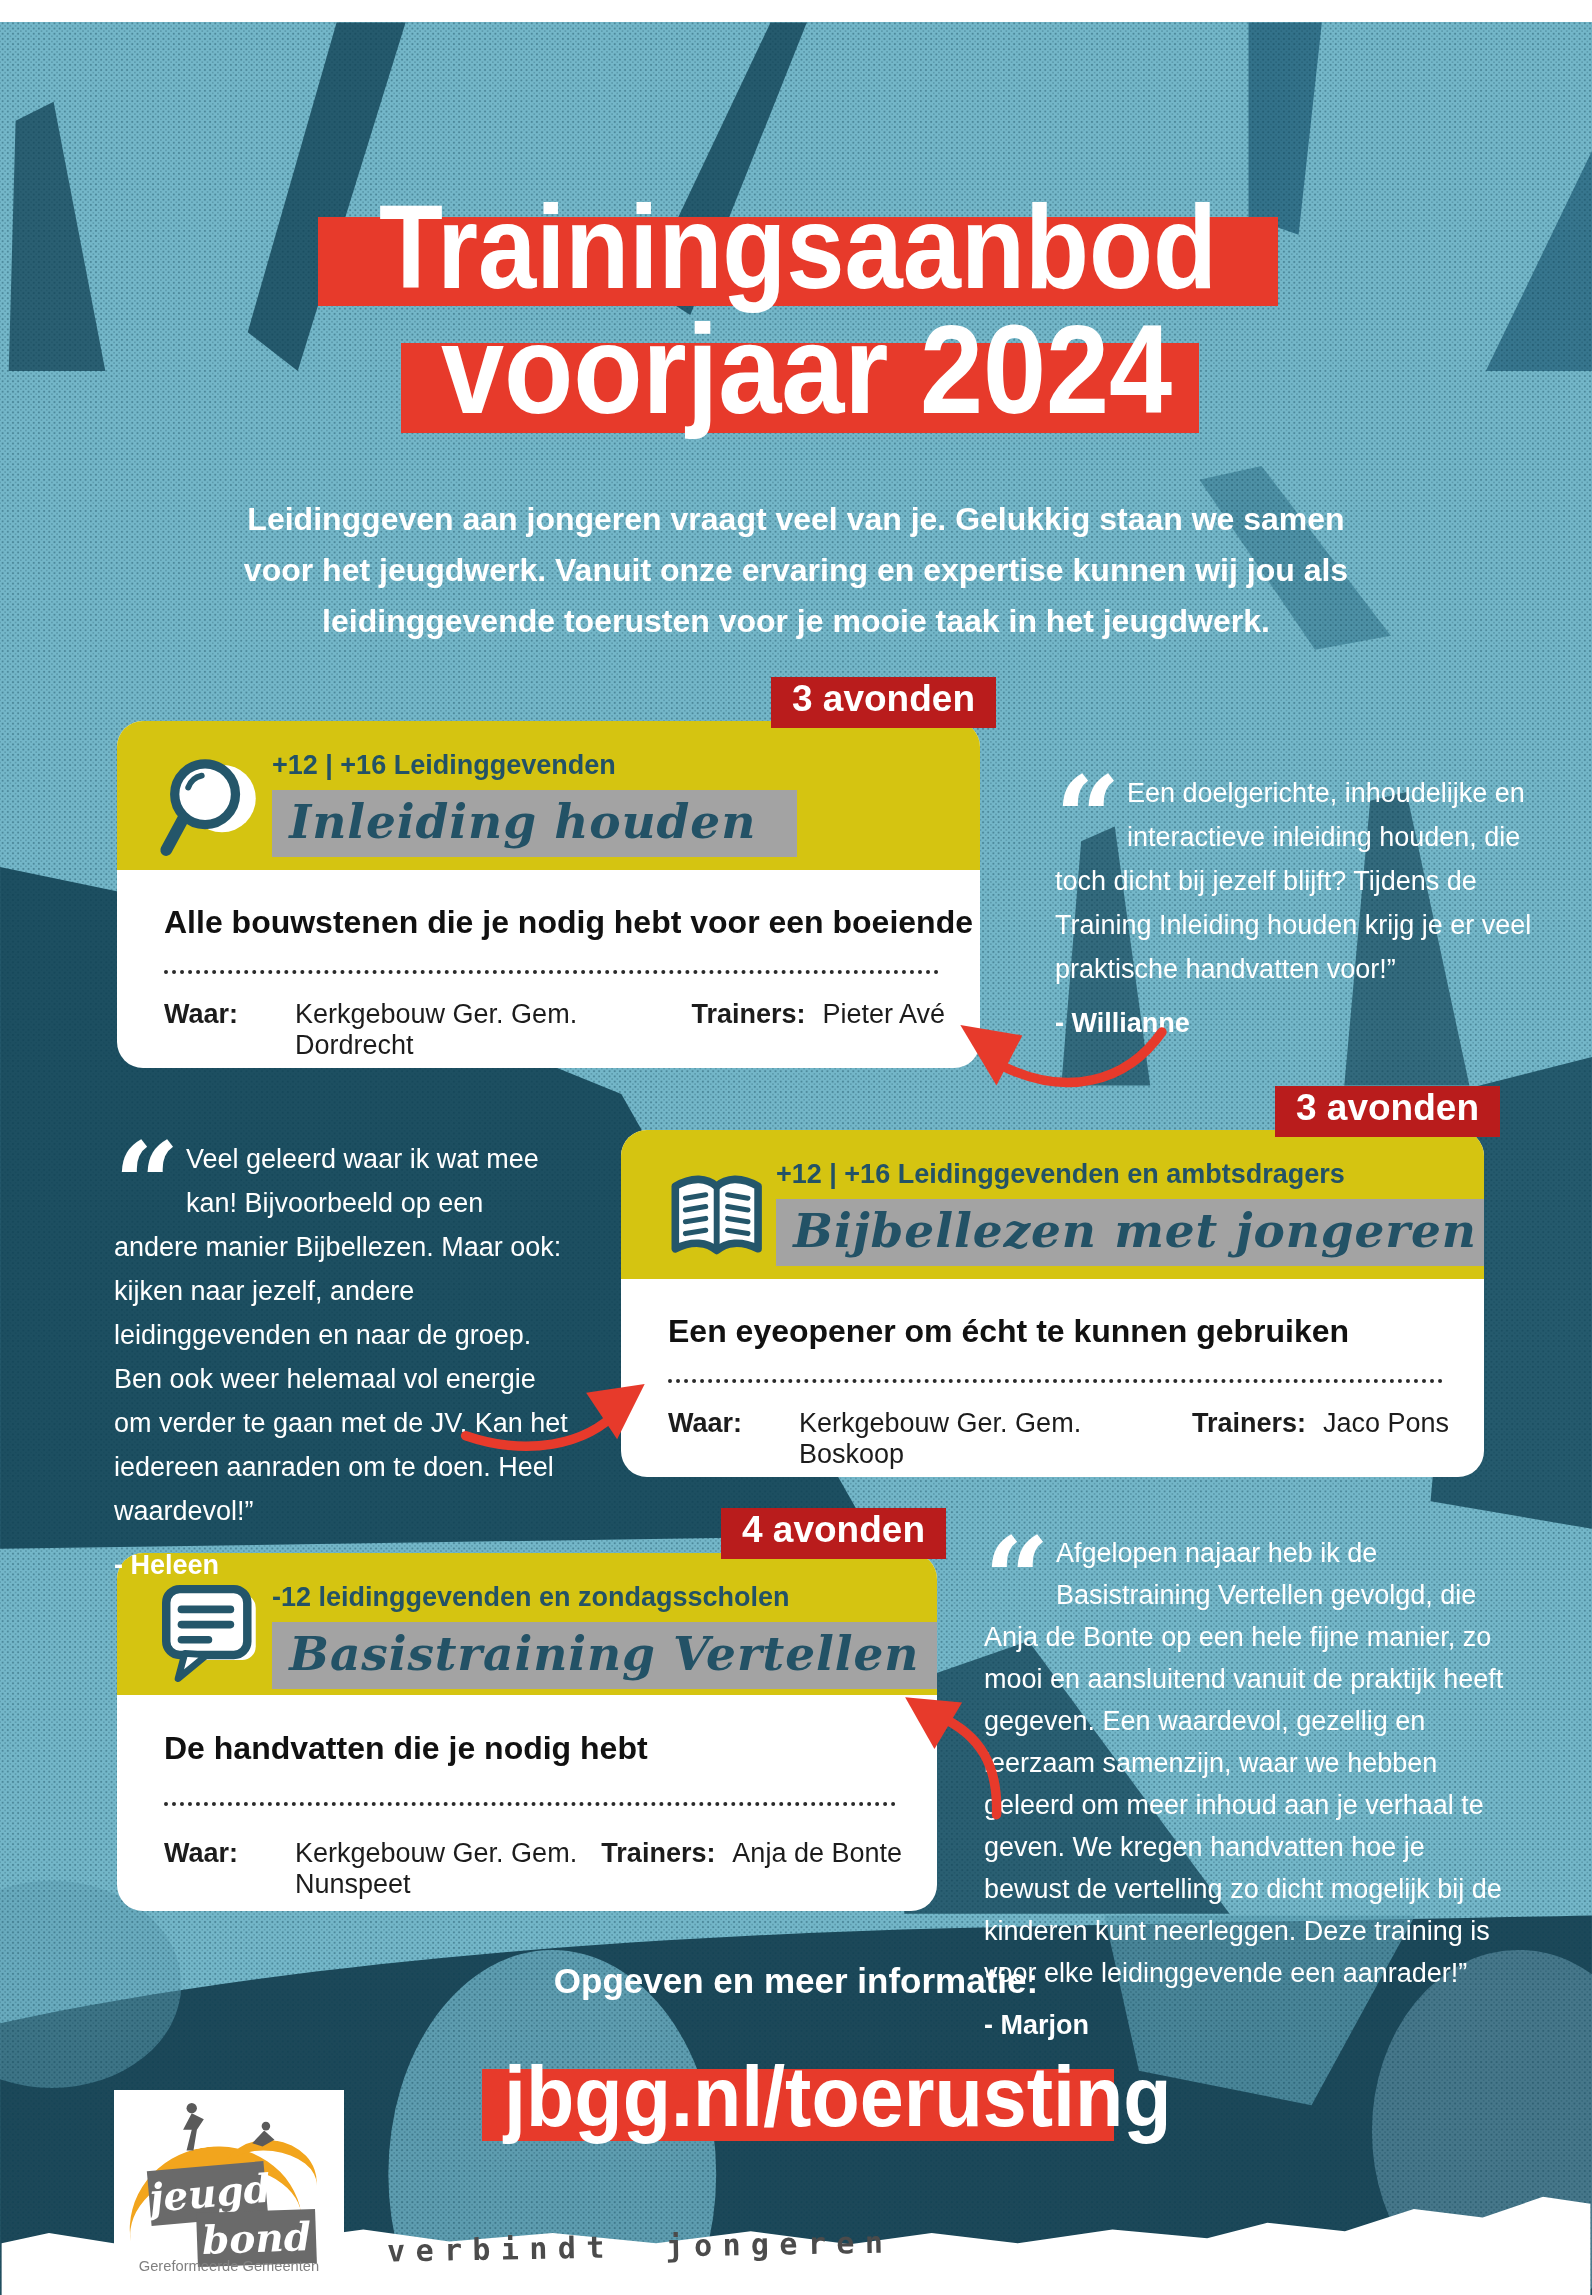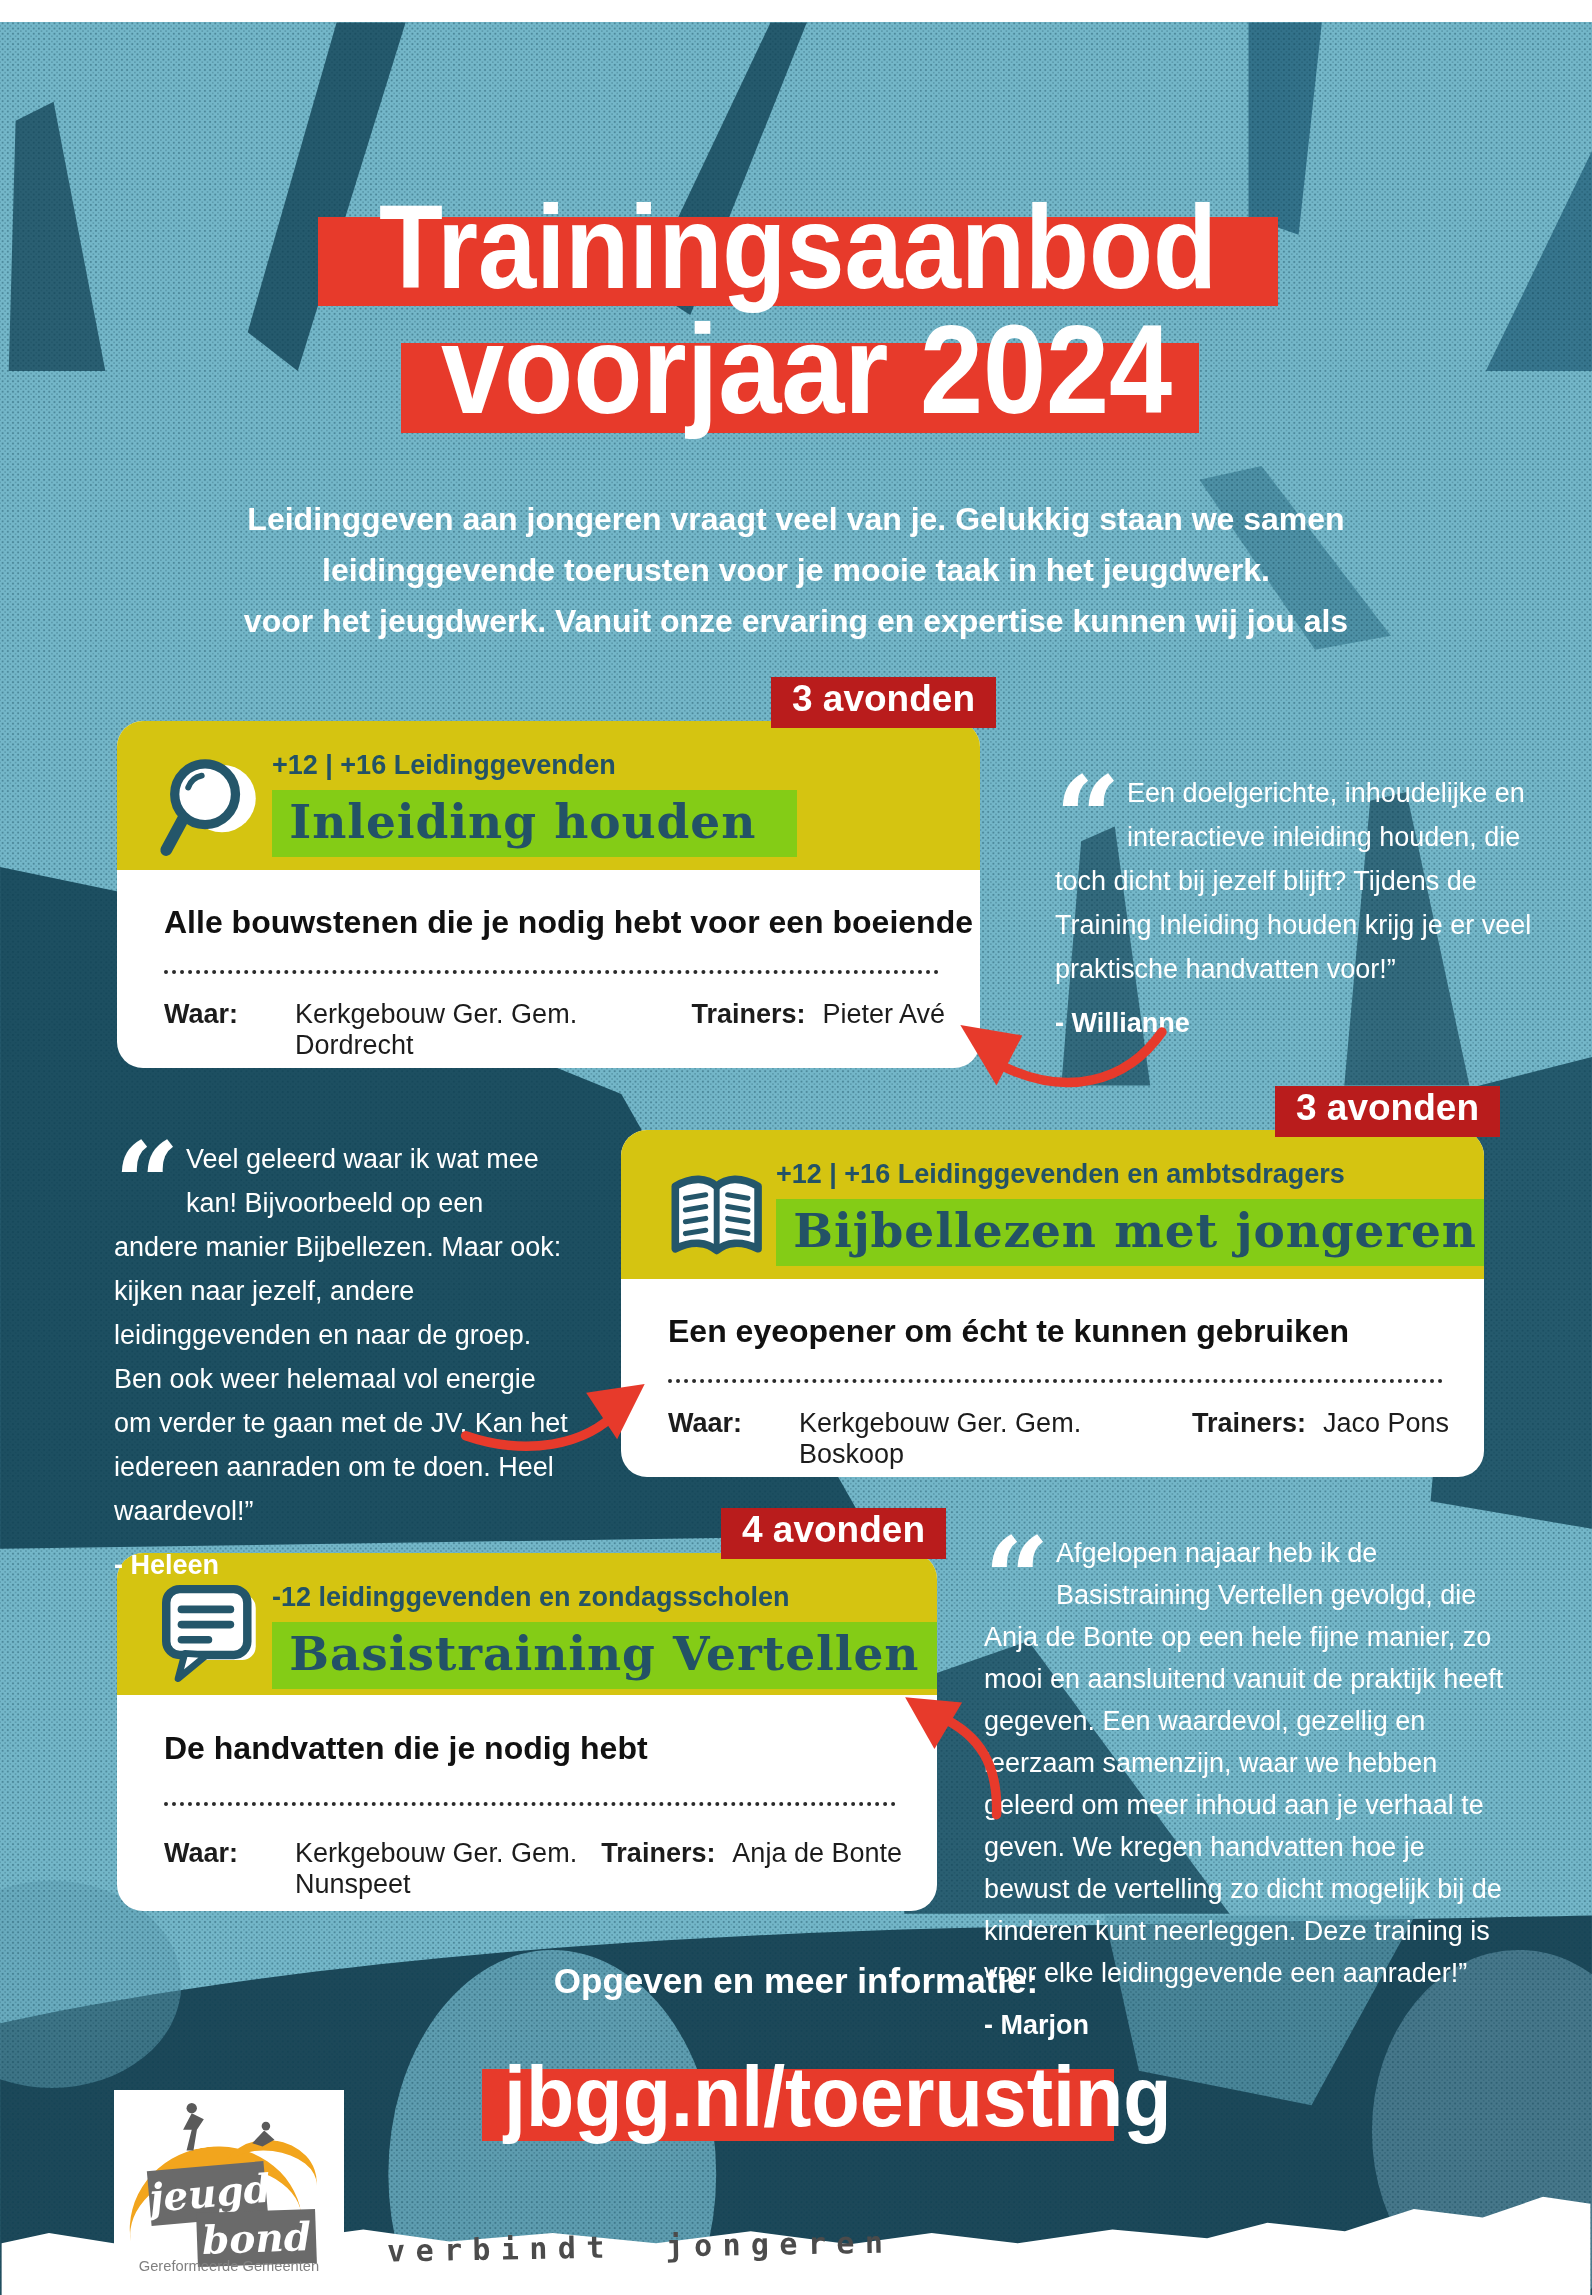--- a/index.html
+++ b/index.html
@@ -35,22 +35,22 @@
     position:absolute;left:50%;transform:translateX(-50%);top:494px;width:1225px;
     text-align:center;color:#ffffff;font-weight:bold;font-size:32px;line-height:51px;z-index:3;
   }
 
   
   .card{position:absolute;background:#fff;border-radius:26px;overflow:hidden;z-index:3;}
   .card-head{position:absolute;left:0;top:0;right:0;height:149px;background:#d5c411;}
   .card-icon{position:absolute;left:39px;top:31px;width:110px;height:114px;}
   .eyebrow{position:absolute;left:155px;top:29px;font-size:27px;font-weight:bold;color:#235266;white-space:nowrap;}
   .title-strip{
-    position:absolute;left:155px;top:69px;background:#84cc16;
-    padding:3.5px 41px 8.6px 17.3px;white-space:nowrap;
+    position:absolute;left:155px;top:69px;background:#a3a3a3;
+    padding:3.5px 41px 8.6px 17.3px;white-space:nowrap;font-style:italic;
   }
   .title-strip span{
     font-family:"DejaVu Serif",serif;font-weight:bold;font-size:47px;color:#235266;letter-spacing:0.9px;
   }
   .subtitle{position:absolute;left:47px;top:183px;font-size:32px;font-weight:bold;color:#111;white-space:nowrap;}
   .dotline{position:absolute;left:47px;right:41px;top:223px;height:26px;border-bottom:4.3px dotted #2a2a2a;}
   .details{position:absolute;left:47px;right:35px;top:278px;font-size:27px;color:#1c1c1c;}
   .drow{display:flex;margin-bottom:21.6px;align-items:baseline;}
   .dlabel{font-weight:bold;width:131px;flex:none;}
   .dval1{flex:1;}
@@ -162,22 +162,22 @@
 
   <div class="title-band" id="band1">
     <div class="band-text">Trainingsaanbod</div>
   </div>
   <div class="title-band" id="band2">
     <div class="band-text">voorjaar 2024</div>
   </div>
 
   <div class="intro">
     <div>Leidinggeven aan jongeren vraagt veel van je. Gelukkig staan we samen</div>
+    <div>voor het jeugdwerk. Vanuit onze ervaring en expertise kunnen wij jou als</div>
     <div>leidinggevende toerusten voor je mooie taak in het jeugdwerk.</div>
-    <div>voor het jeugdwerk. Vanuit onze ervaring en expertise kunnen wij jou als</div>
   </div>
 
   <div class="badge" id="badge1">3 avonden</div>
   <div class="badge" id="badge2">3 avonden</div>
   <div class="badge" id="badge3">4 avonden</div>
 
   <div class="card" id="card1">
     <div class="card-head"></div>
     <svg class="card-icon" viewBox="0 0 130 135">
       <circle cx="78" cy="55" r="40" fill="#ffffff"></circle>

